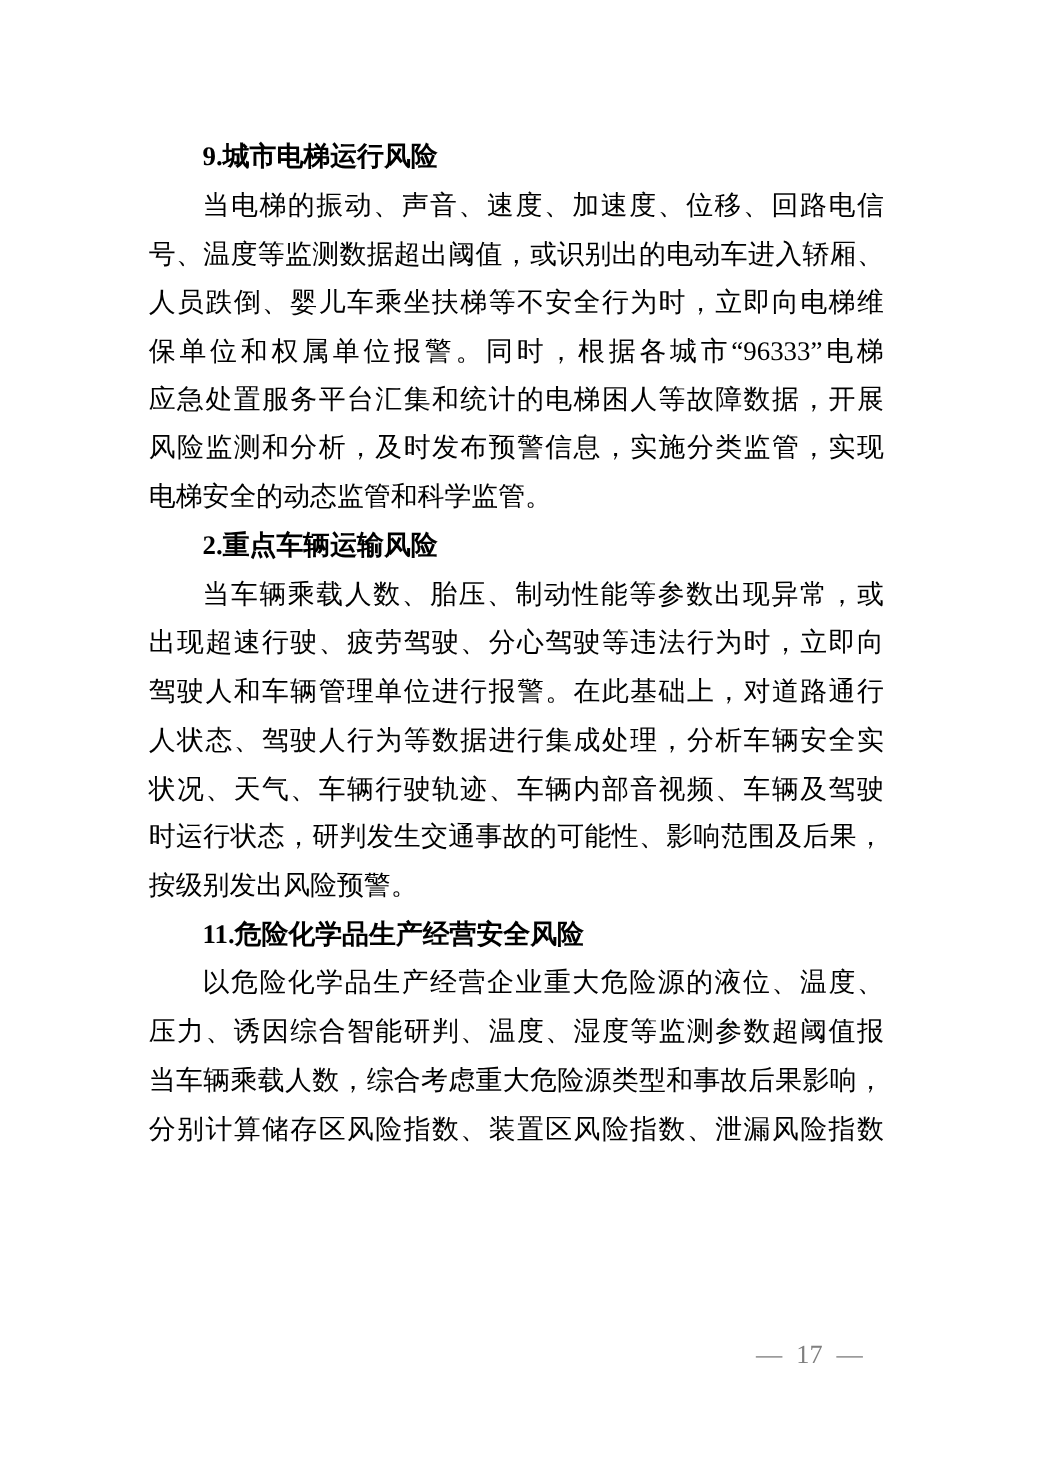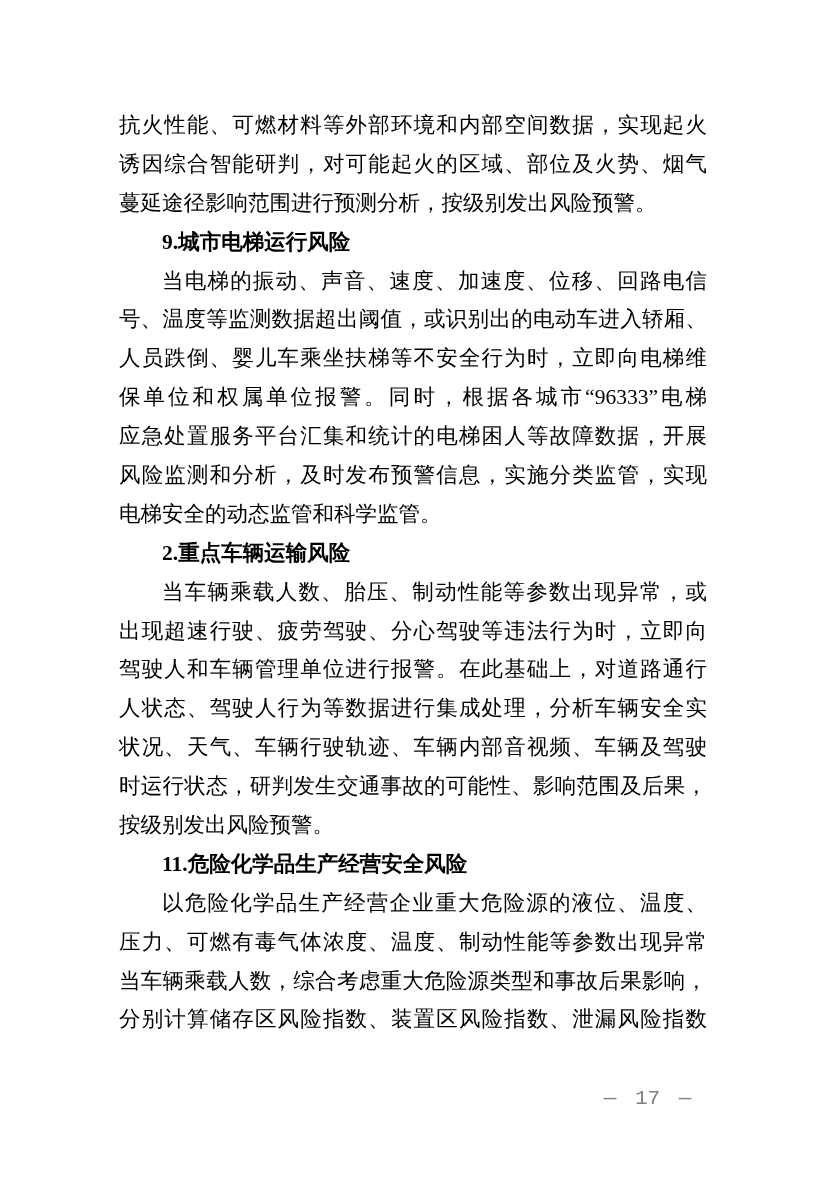--- a/index.html
+++ b/index.html
@@ -45,35 +45,29 @@
   .footer {
     position: absolute;
     top: 1068px;
     left: 562px;
     width: 171px;
     height: 30px;
     line-height: 30px;
     text-align: center;
     color: #7f7f7f;
     font-size: 21px;
-    font-family: Liberation Mono, monospace;
+    font-family: Liberation Serif, serif;
     word-spacing: 6px;
-    margin-top: 16px;
   }
 </style>
 </head>
 <body>
 
 <div class="page">
   <div class="doc">
-      <div class="para">
-        <div class="line">抗火性能、可燃材料等外部环境和内部空间数据，实现起火</div>
-        <div class="line">诱因综合智能研判，对可能起火的区域、部位及火势、烟气</div>
-        <div class="line endline">蔓延途径影响范围进行预测分析，按级别发出风险预警。</div>
-      </div>
       <div class="line heading indent endline">9.城市电梯运行风险</div>
       <div class="para">
         <div class="line indent">当电梯的振动、声音、速度、加速度、位移、回路电信</div>
         <div class="line">号、温度等监测数据超出阈值，或识别出的电动车进入轿厢、</div>
         <div class="line">人员跌倒、婴儿车乘坐扶梯等不安全行为时，立即向电梯维</div>
         <div class="line">保单位和权属单位报警。同时，根据各城市“96333”电梯</div>
         <div class="line">应急处置服务平台汇集和统计的电梯困人等故障数据，开展</div>
         <div class="line">风险监测和分析，及时发布预警信息，实施分类监管，实现</div>
         <div class="line endline">电梯安全的动态监管和科学监管。</div>
       </div>
@@ -83,19 +77,19 @@
         <div class="line">出现超速行驶、疲劳驾驶、分心驾驶等违法行为时，立即向</div>
         <div class="line">驾驶人和车辆管理单位进行报警。在此基础上，对道路通行</div>
         <div class="line">人状态、驾驶人行为等数据进行集成处理，分析车辆安全实</div>
         <div class="line">状况、天气、车辆行驶轨迹、车辆内部音视频、车辆及驾驶</div>
         <div class="line">时运行状态，研判发生交通事故的可能性、影响范围及后果，</div>
         <div class="line endline">按级别发出风险预警。</div>
       </div>
       <div class="line heading indent endline">11.危险化学品生产经营安全风险</div>
       <div class="para">
         <div class="line indent">以危险化学品生产经营企业重大危险源的液位、温度、</div>
-        <div class="line">压力、可燃有毒气体浓度、温度、制动性能等参数出现异常</div>
+        <div class="line">压力、诱因综合智能研判、温度、湿度等监测参数超阈值报</div>
         <div class="line">当车辆乘载人数，综合考虑重大危险源类型和事故后果影响，</div>
         <div class="line">分别计算储存区风险指数、装置区风险指数、泄漏风险指数</div>
       </div>
     </div>
   <div class="footer">— 17 —</div>
 </div>
 
 </body></html>

